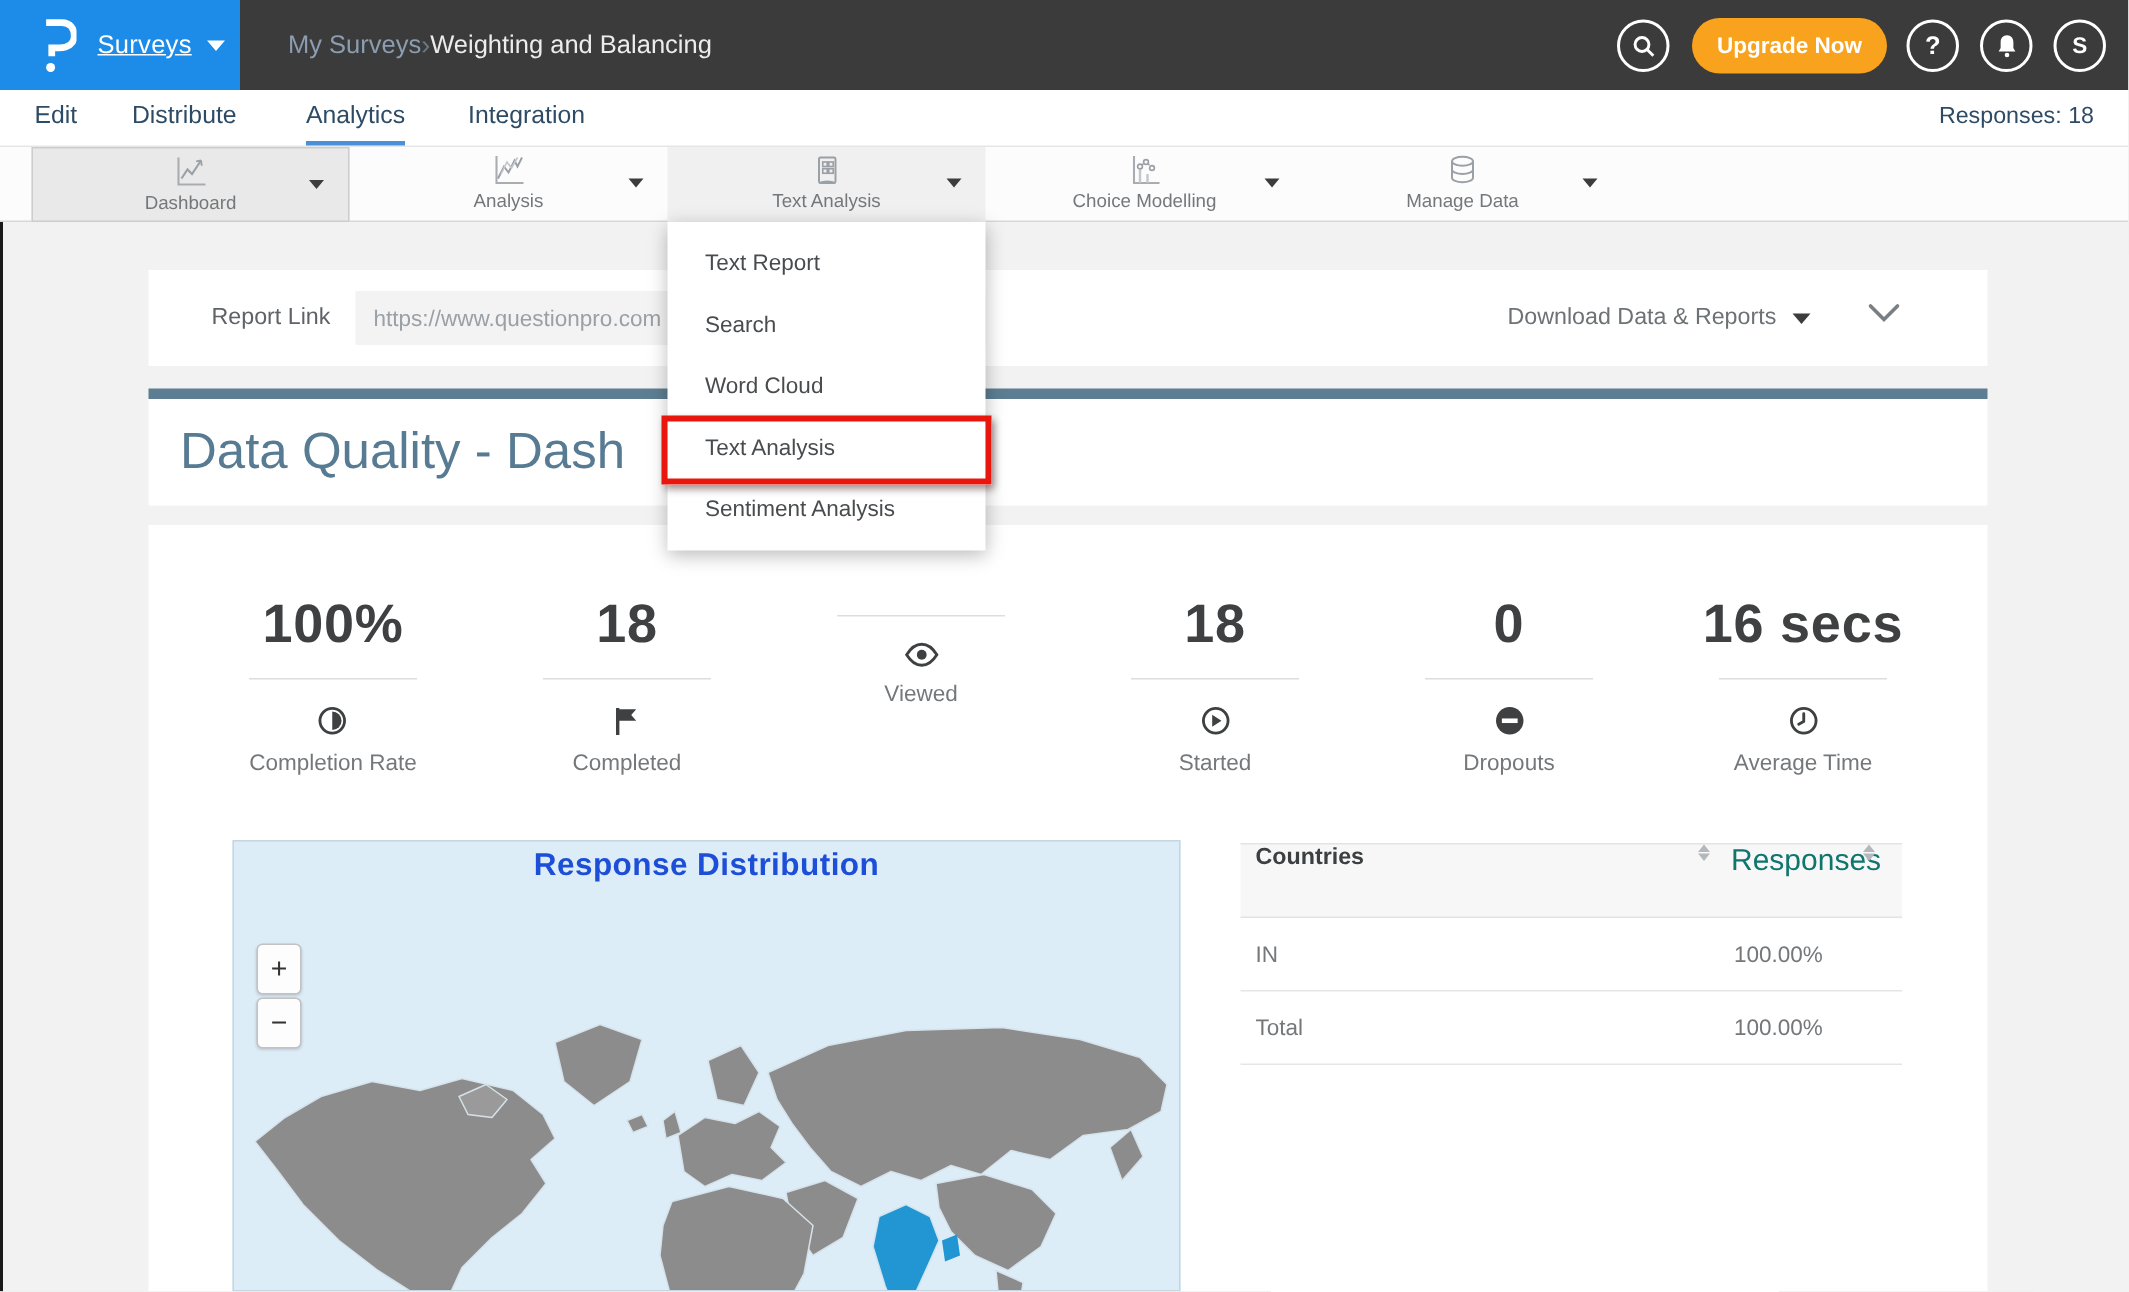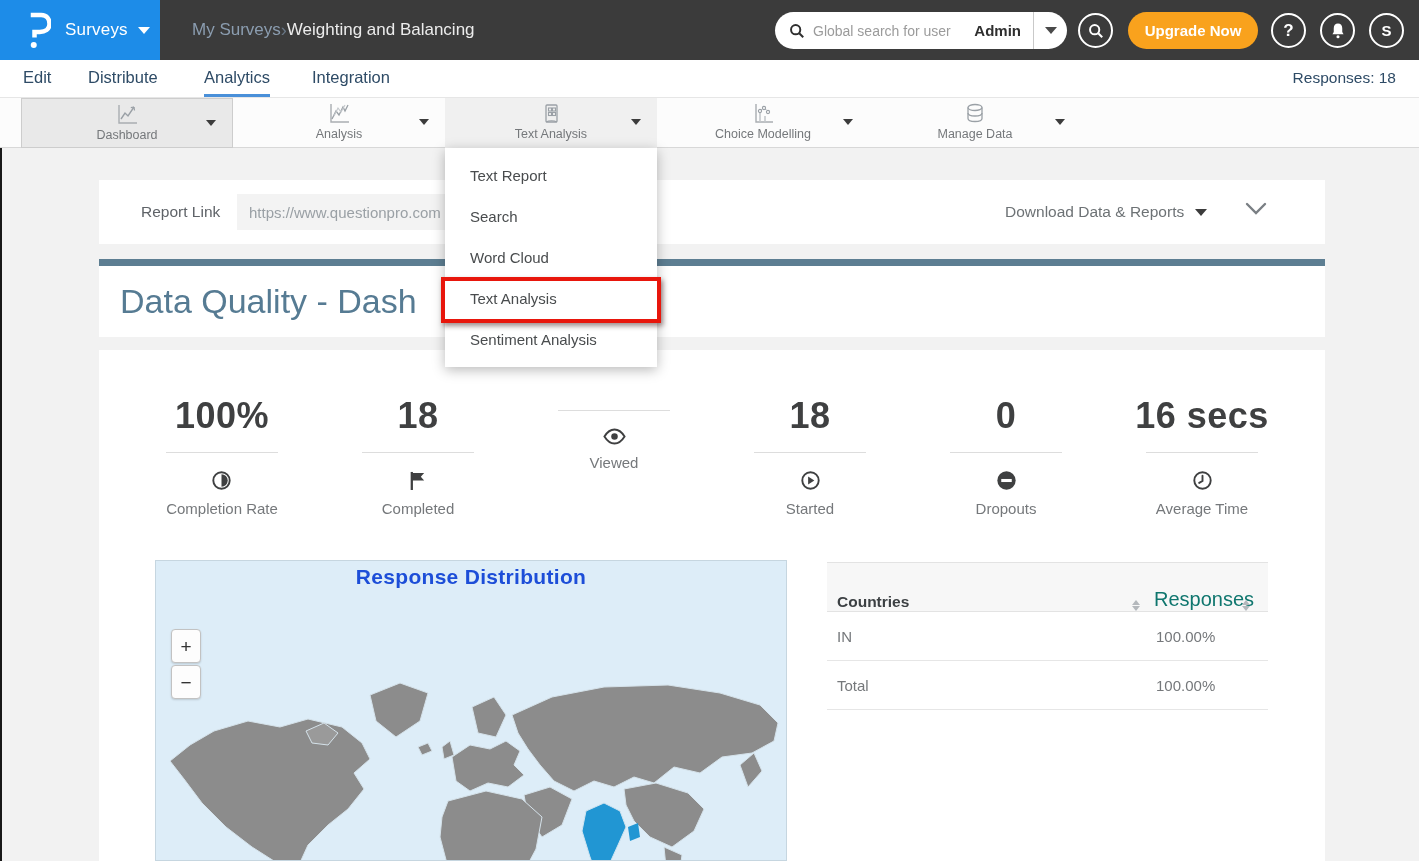--- a/index.html
+++ b/index.html
@@ -7,21 +7,21 @@
   body { font-family:"Liberation Sans", sans-serif; }
   #screen {
     position:relative; width:1419px; height:861px; overflow:hidden;
     background:#f2f2f2; margin:0 auto;
   }
 
   
   .header { position:absolute; left:0; top:0; width:1419px; height:60px; background:#3b3b3b; z-index:20; }
   .logo-block { position:absolute; left:0; top:0; width:160px; height:60px; background:#1d8ce8; display:flex; align-items:center; cursor:pointer; }
   .logo-glyph { margin-left:24px; }
-  .product-label { color:#fff; font-size:17px; margin-left:14px; letter-spacing:.2px; }
+  .product-label { color:#fff; font-size:17px; margin-left:14px; letter-spacing:.2px;text-decoration:underline; }
   .logo-caret { margin-left:10px; width:0; height:0; border-left:6px solid transparent; border-right:6px solid transparent; border-top:7px solid #fff; }
   .breadcrumb { position:absolute; left:192px; top:0; height:60px; display:flex; align-items:center; font-size:17px; }
   .crumb-parent { color:#8b9db0; cursor:pointer; }
   .crumb-sep { color:#697786; font-size:18px; }
   .crumb-current { color:#ececec; }
 
   .search-pill { position:absolute; left:775px; top:12px; width:292px; height:37px; background:#fff; border-radius:19px; display:flex; align-items:stretch; overflow:hidden; }
   .search-pill .mag { display:flex; align-items:center; padding-left:14px; padding-right:8px; }
   .search-input { border:none; outline:none; flex:1; min-width:0; font-size:14px; color:#333; font-family:"Liberation Sans",sans-serif; }
   .search-input::placeholder { color:#9b9b9b; }
@@ -79,21 +79,21 @@
 
   
   .map-panel { position:absolute; left:56px; top:210px; width:632px; height:301px; background:#ddedf8; border:1px solid #c6d6e0; overflow:hidden; }
   .map-title { margin-top:4px; text-align:center; font-size:21px; font-weight:700; color:#1d4ed8; letter-spacing:.3px; }
   .zoom-ctrl { position:absolute; left:15px; top:68px; display:flex; flex-direction:column; gap:2px; z-index:3; }
   .zoom-btn { width:30px; height:34px; background:#fdfdfd; border:1px solid #c2c2c2; border-radius:4px; font-size:19px; color:#333; cursor:pointer; box-shadow:0 1px 2px rgba(0,0,0,.15); font-family:"Liberation Sans",sans-serif; line-height:1; }
   .world-svg { position:absolute; left:0; top:100px; }
 
   
   .ctable { position:absolute; left:728px; top:212px; width:441px; font-size:15px; }
-  .ct-head { display:flex; align-items:flex-end; height:50px; background:#f7f7f7; border-top:1px solid #e3e3e3; border-bottom:1px solid #e3e3e3; }
+  .ct-head { display:flex; align-items:flex-start; height:50px; background:#f7f7f7; border-top:1px solid #e3e3e3; border-bottom:1px solid #e3e3e3; }
   .ct-col-country { padding-left:10px; width:305px; font-weight:700; color:#3c4043; font-size:15.5px; }
   .ct-col-resp { width:100px; font-weight:400; color:#0f766e; font-size:20px; padding-left:12px; }
   .sort-icon { display:inline-flex; flex-direction:column; gap:1px; cursor:pointer; margin-right:2px; }
   .sort-icon .up { width:0; height:0; border-left:4px solid transparent; border-right:4px solid transparent; border-bottom:5px solid #b4b8bc; }
   .sort-icon .dn { width:0; height:0; border-left:4px solid transparent; border-right:4px solid transparent; border-top:5px solid #b4b8bc; }
   .ct-row { display:flex; align-items:center; height:49px; border-bottom:1px solid #e6e6e6; color:#75787b; }
   .ct-cell-country { padding-left:10px; width:317px; }
   .ct-cell-resp { padding-left:12px; }
 
   
@@ -118,33 +118,20 @@
       </span>
       <span class="product-label">Surveys</span>
       <span class="logo-caret"></span>
     </div>
     <div class="breadcrumb">
       <span class="crumb-parent">My Surveys</span>
       <span class="crumb-sep">›</span>
       <span class="crumb-current">Weighting and Balancing</span>
     </div>
 
-    <div class="search-pill">
-      <span class="mag">
-        <svg width="16" height="16" viewBox="0 0 18 18">
-            <circle cx="7.5" cy="7.5" r="5.2" stroke="#2f2f2f" stroke-width="2.2" fill="none"></circle>
-            <line x1="11.5" y1="11.5" x2="16" y2="16" stroke="#2f2f2f" stroke-width="2.2"></line>
-          </svg>
-      </span>
-      <input class="search-input" type="text" placeholder="Global search for user" style="">
-      <span class="search-scope">Admin</span>
-      <span class="scope-caret-box">
-          <span class="tri"></span>
-        </span>
-    </div>
 
     <button class="circle-btn round-search">
       <svg width="16" height="16" viewBox="0 0 18 18">
           <circle cx="7.5" cy="7.5" r="5.2" stroke="#fff" stroke-width="2.2" fill="none"></circle>
           <line x1="11.5" y1="11.5" x2="16" y2="16" stroke="#fff" stroke-width="2.2"></line>
         </svg>
     </button>
     <button class="upgrade-btn">Upgrade Now</button>
     <button class="circle-btn help-btn">?</button>
     <button class="circle-btn bell-btn">

